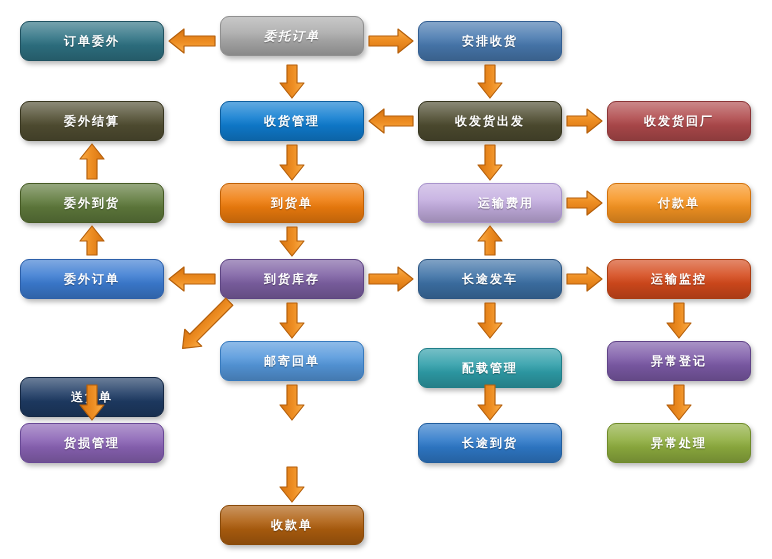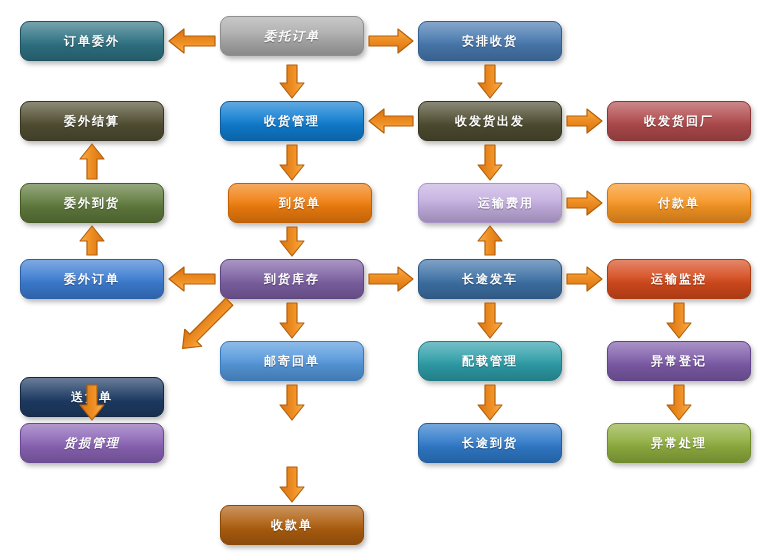--- a/index.html
+++ b/index.html
@@ -74,21 +74,21 @@
     </div>
     <div class="node" style="left: 418px; top: 101px; --bg: #4E4C30; --bd: #33321B;">
       <span class="node-label">收发货出发</span>
     </div>
     <div class="node" style="left: 607px; top: 101px; --bg: #B04A4C; --bd: #8A3335;">
       <span class="node-label">收发货回厂</span>
     </div>
     <div class="node" style="left: 20px; top: 183px; justify-content: center; --bg: #5F7A3C; --bd: #445922;">
       <span class="node-label">委外到货</span>
     </div>
-    <div class="node" style="left: 228px; top: 183px; --bg: #F07D0D; --bd: #C05F02;">
+    <div class="node" style="left: 220px; top: 183px; --bg: #F07D0D; --bd: #C05F02;">
       <span class="node-label">到货单</span>
     </div>
     <div class="node" style="left: 418px; top: 183px; padding-left: 32px; --bg: #C4AEE0; --bd: #A893CC;">
       <span class="node-label">运输费用</span>
     </div>
     <div class="node" style="left: 607px; top: 183px; --bg: #F79522; --bd: #D37109;">
       <span class="node-label">付款单</span>
     </div>
     <div class="node" style="left: 20px; top: 259px; --bg: #3C7CD2; --bd: #2A5EA9;">
       <span class="node-label">委外订单</span>
@@ -101,27 +101,27 @@
     </div>
     <div class="node" style="left: 607px; top: 259px; --bg: #D54A1C; --bd: #A93A0F;">
       <span class="node-label">运输监控</span>
     </div>
     <div class="node" style="left: 20px; top: 341px; margin-top: 36px; --bg: #1E3B64; --bd: #122643;">
       <span class="node-label">送货单</span>
     </div>
     <div class="node" style="left: 220px; top: 341px; --bg: #5598DC; --bd: #3579BE;">
       <span class="node-label">邮寄回单</span>
     </div>
-    <div class="node" style="left: 418px; top: 341px; border-radius: 12px; --bg: #2E9EA9; --bd: #1D7D87;">
+    <div class="node" style="left: 418px; top: 348px; --bg: #2E9EA9; --bd: #1D7D87;">
       <span class="node-label">配载管理</span>
     </div>
     <div class="node" style="left: 607px; top: 341px; --bg: #7D5BA8; --bd: #5E4186;">
       <span class="node-label">异常登记</span>
     </div>
-    <div class="node" style="left: 20px; top: 423px; font-style: italic; --bg: #8A63B5; --bd: #684795;">
+    <div class="node" style="left: 20px; top: 423px; --bg: #8A63B5; --bd: #684795;">
       <span class="node-label">货损管理</span>
     </div>
     <div class="node" style="left: 418px; top: 423px; --bg: #2F7ACA; --bd: #1F5C9D;">
       <span class="node-label">长途到货</span>
     </div>
     <div class="node" style="left: 607px; top: 423px; --bg: #8FAE3F; --bd: #6E8A27;">
       <span class="node-label">异常处理</span>
     </div>
     <div class="node" style="left: 220px; top: 505px; --bg: #AE5E0E; --bd: #884806;">
       <span class="node-label">收款单</span>

